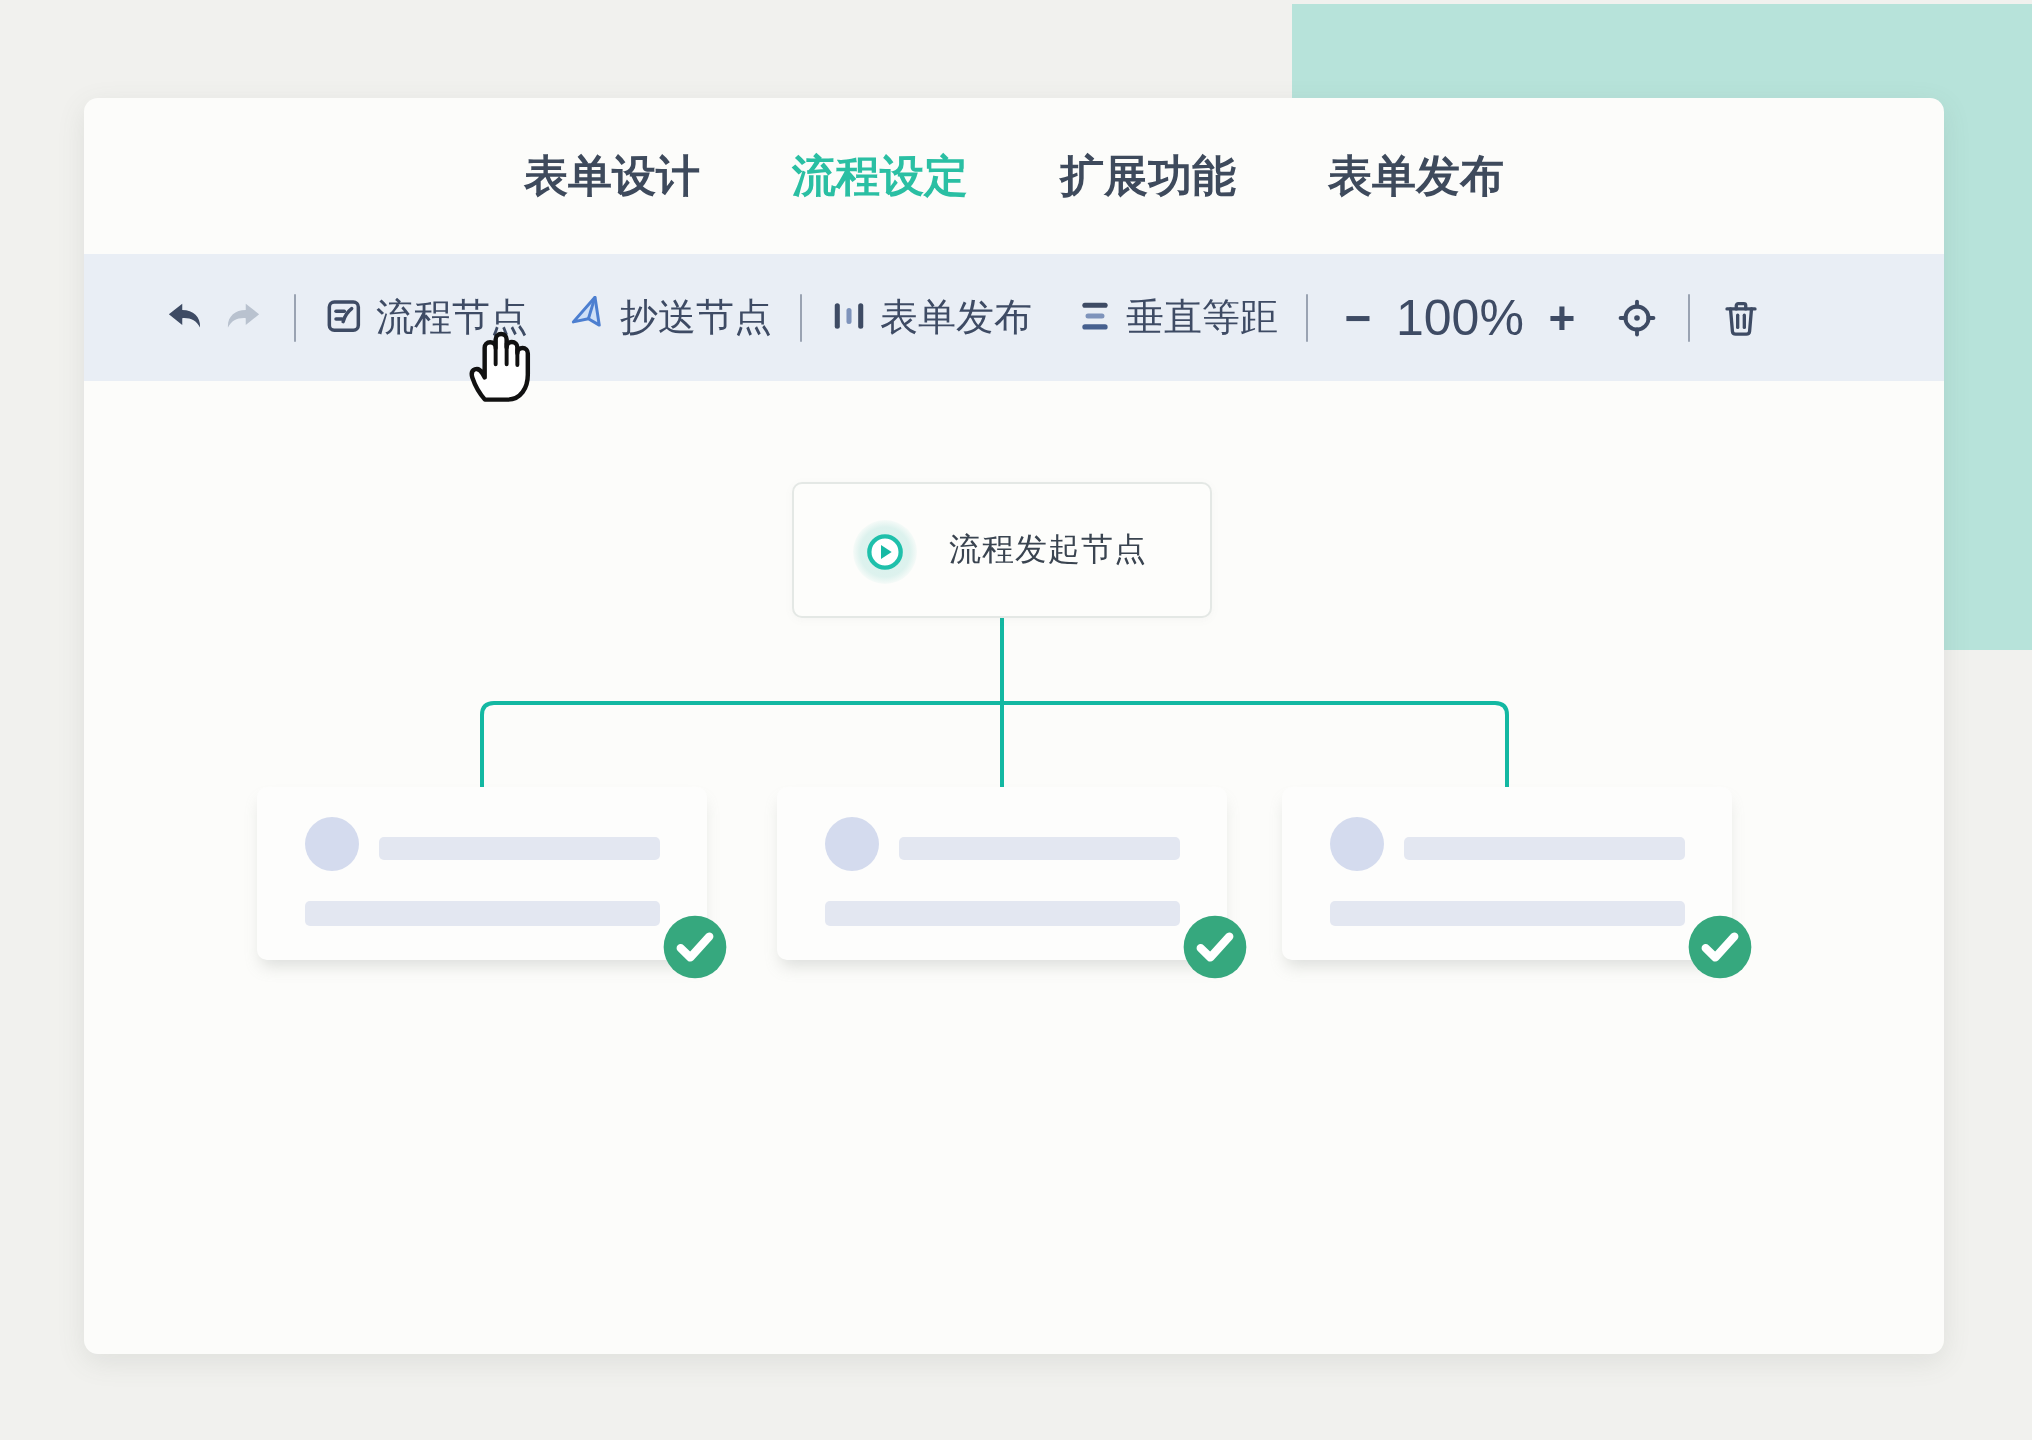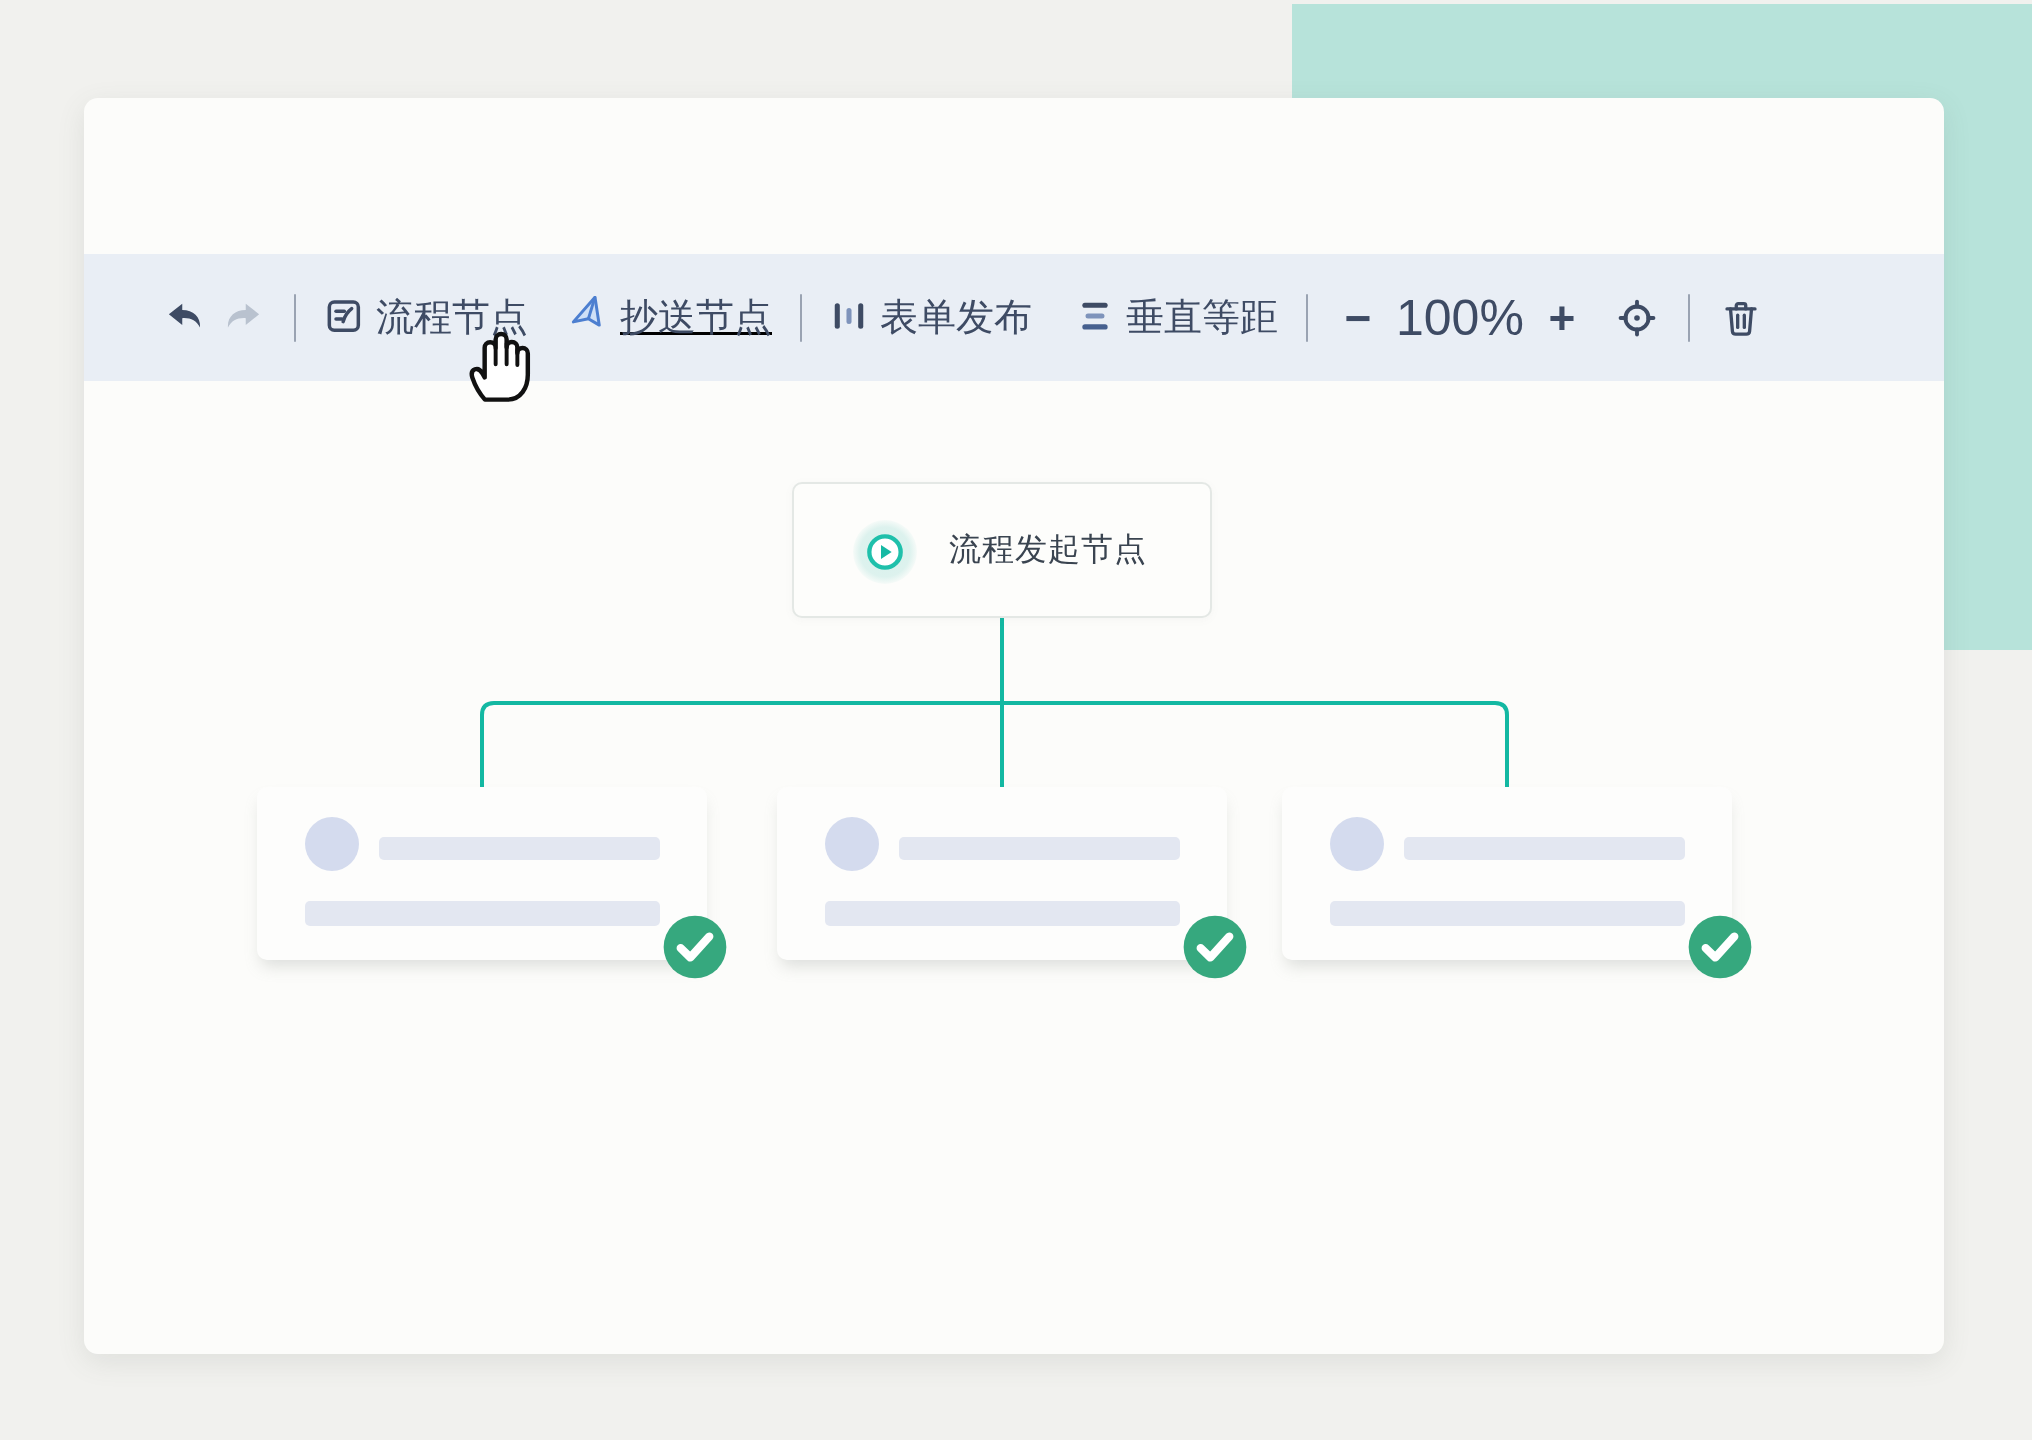--- a/index.html
+++ b/index.html
@@ -22,21 +22,21 @@
   .tab { font-size:44px; font-weight:600; color:#3e4a5c; cursor:pointer; white-space:nowrap; }
   .tab.active { color:#2abfa3; }
 
   
   .toolbar { position:absolute; left:0; top:156px; width:100%; height:127px;
              background:#e9eef5; display:flex; align-items:center; padding-left:78px; }
   .tb-icon-btn { width:46px; height:46px; display:flex; align-items:center; justify-content:center; cursor:pointer; }
   .tb-div { width:2px; height:48px; background:#9aa3b2; border-radius:1px; margin:0 28px; }
   .tb-btn { display:flex; align-items:center; gap:12px; cursor:pointer; }
   .tb-label { font-size:38px; font-weight:500; color:#3e4b64; white-space:nowrap; }
-  .mr12 { margin-left:12px; } .ml40 { margin-left:40px;text-decoration:underline; } .ml44 { margin-left:44px; } .ml30 { margin-left:30px; }
+  .mr12 { margin-left:12px; } .ml40 { margin-left:40px; } .ml44 { margin-left:44px; } .ml30 { margin-left:30px; }
   .zoom-sign { font-size:46px; font-weight:700; color:#3e4b64; line-height:1; cursor:pointer;
                width:44px; text-align:center; }
   .zoom-level { font-size:50px; font-weight:500; color:#3e4b64; margin:0 16px; }
 
   
   .canvas { position:absolute; left:0; top:266px; width:1860px; height:714px; }
   .connectors { position:absolute; left:0; top:0; }
 
   .start-node { position:absolute; left:708px; top:118px; width:420px; height:136px;
                 background:#fdfdfb; border:2px solid #e4e8e5; border-radius:10px;
@@ -68,20 +68,26 @@
 </style>
 </head>
 <body>
 
 <div class="stage">
 
   <div class="deco-teal"></div>
 
   <div class="panel">
 
+    <div class="tabs">
+      <div class="tab">表单设计</div>
+      <div class="tab active">流程设定</div>
+      <div class="tab">扩展功能</div>
+      <div class="tab">表单发布</div>
+    </div>
 
     <div class="toolbar">
 
       <div class="tb-icon-btn">
         <svg width="44" height="44" viewBox="0 0 24 24">
           <path d="M10.5 4.2 L3.2 10 L10.5 15.8 V12.1 C15 11.8 18.2 13.4 20.2 17.2 C20.6 11.4 16.5 7.7 10.5 7.7 Z" fill="#3e4b64"></path>
         </svg>
       </div>
       <div class="tb-icon-btn mr12">
         <svg width="44" height="44" viewBox="0 0 24 24" style="transform:scaleX(-1)">

